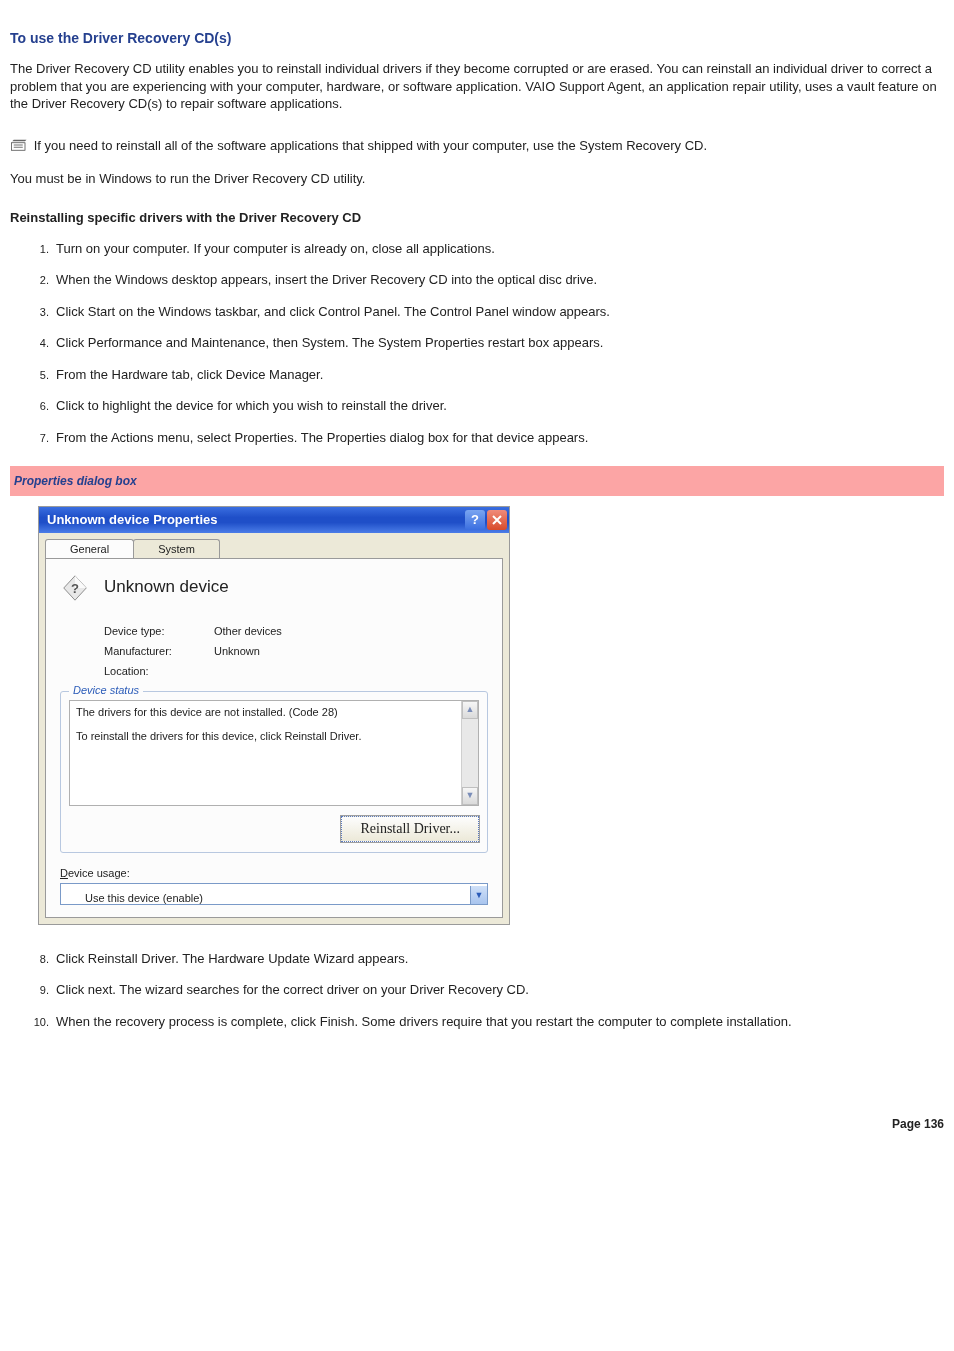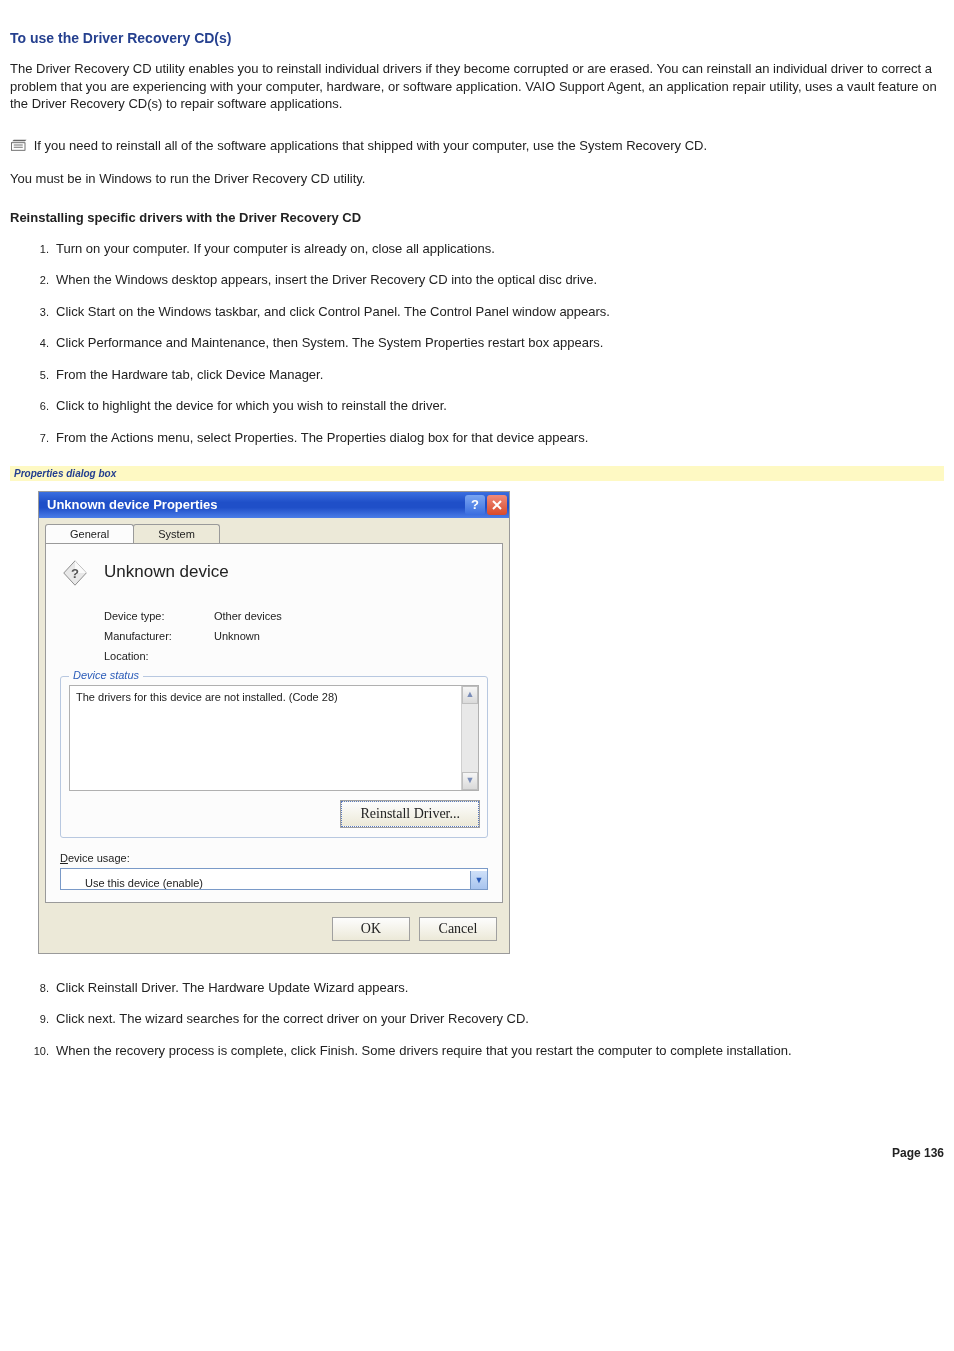--- a/index.html
+++ b/index.html
@@ -42,26 +42,26 @@
   }
   ol.steps li {
     font-size: 13px;
     padding: 7px 0 7px 4px;
     line-height: 1.35;
   }
   ol.steps li::marker {
     font-size: 11px;
   }
   .fig-caption-bar {
-    background: #fef9c3;
+    background: #fca5a5;
     color: #25408f;
     font-style: italic;
     font-weight: bold;
-    font-size: 10px;
-    padding: 2px 4px;
+    font-size: 12px;
+    padding: 8px 4px;
     margin: 4px 0 0 0;
   }
   
   .dialog-wrap {
     margin: 10px 0 18px 28px;
     width: 470px;
     border: 1px solid #9a9a9a;
     font-family: Tahoma, Verdana, sans-serif;
     font-size: 11px;
     background: #ece9d8;
@@ -327,43 +327,40 @@
         <span class="lbl">Location:</span>
         <span></span>
       </div>
     </div>
 
     <div class="groupbox">
       <span class="legend">Device status</span>
       <div class="status-box">
         <div>The drivers for this device are not installed. (Code 28)</div>
         <div style="height:8px"></div>
+        <div>To reinstall the drivers for this device, click Reinstall Driver.</div>
         <div class="sb-scroll">
           <div class="sb-arrow">▲</div>
           <div class="sb-arrow">▼</div>
         </div>
       </div>
       <div class="reinstall-row">
         <span class="xp-button">Reinstall Driver...</span>
       </div>
     </div>
 
     <div class="usage-label">
       <span class="ul-letter">D</span><span>evice usage:</span>
     </div>
     <div class="dropdown">
       <span>Use this device (enable)</span>
       <span class="dd-arrow">▼</span>
     </div>
   </div>
 
-  <div class="dialog-footer">
-    <span class="xp-button">OK</span>
-    <span class="xp-button">Cancel</span>
-  </div>
 </div>
 
 <ol class="steps" start="8">
   <li>Click Reinstall Driver. The Hardware Update Wizard appears.</li>
   <li>Click next. The wizard searches for the correct driver on your Driver Recovery CD.</li>
   <li>When the recovery process is complete, click Finish. Some drivers require that you restart the computer to complete installation.</li>
 </ol>
 
 <div class="page-num">Page 136</div>
 

